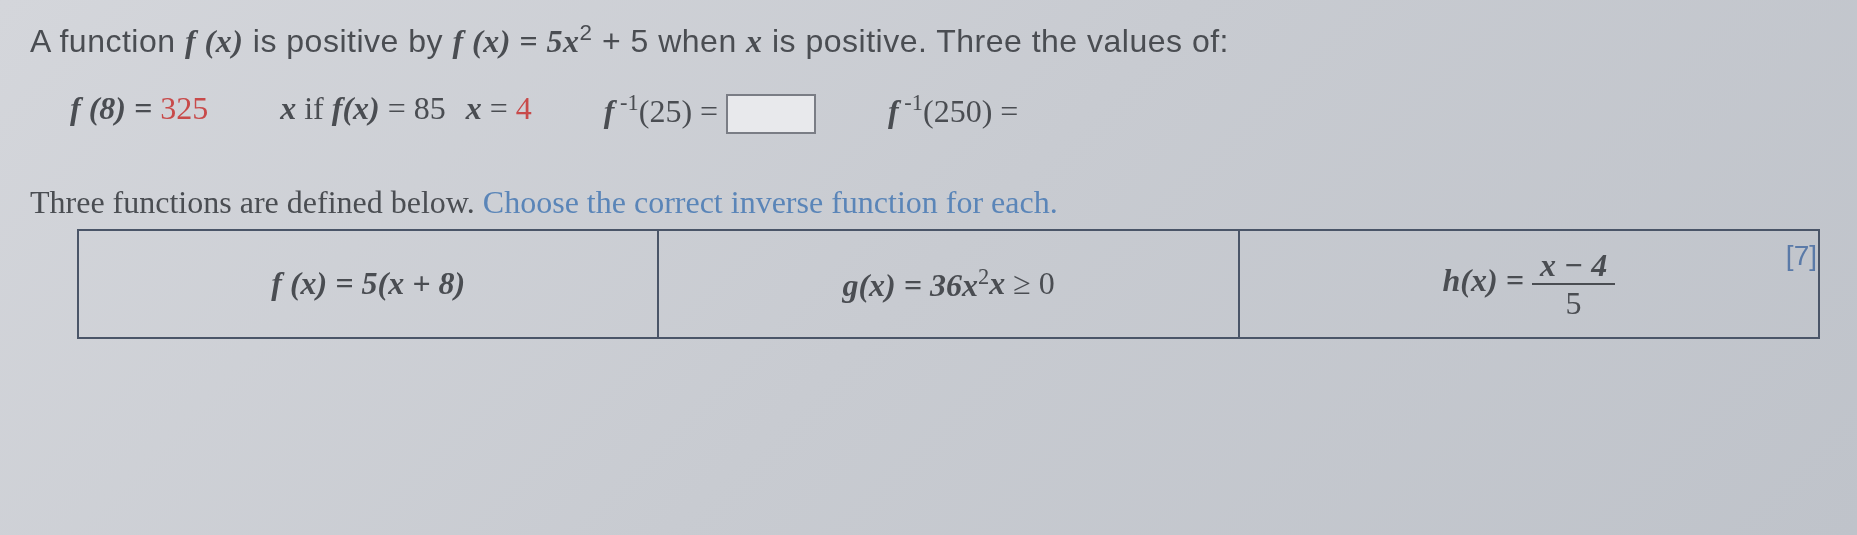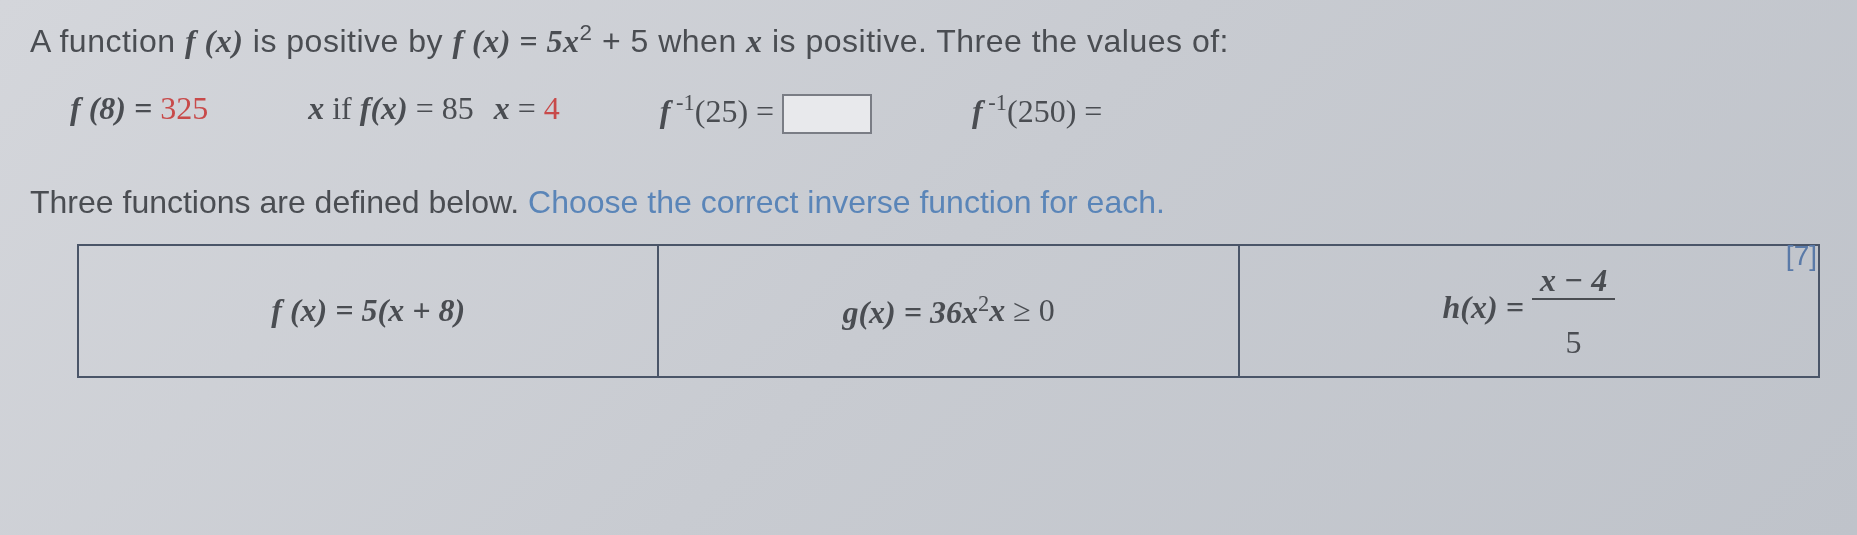--- a/index.html
+++ b/index.html
@@ -27,21 +27,21 @@
       font-style: italic;
       font-weight: bold;
     }
     .sup {
       vertical-align: super;
       font-size: 0.7em;
     }
     .answers-row {
       display: flex;
       align-items: flex-start;
-      gap: 100px;
+      gap: 72px;
       padding-left: 40px;
       margin-bottom: 20px;
     }
     .answer-item {
       font-size: 32px;
       color: #4a4d52;
       font-family: 'Times New Roman', serif;
     }
     .answer-col {
       display: flex;
@@ -69,21 +69,22 @@
       position: absolute;
       right: 40px;
       top: 240px;
       font-size: 28px;
       color: #5a7aa8;
     }
     .instruction-line {
       font-size: 32px;
       color: #4a4d52;
       margin-top: 50px;
-      margin-bottom: 23px;
+      margin-bottom: 8px;
+      font-family: Liberation Serif, serif;
     }
     .blue-text {
       color: #5a85b8;
     }
     .functions-table {
       width: 97%;
       margin-left: 47px;
       border-collapse: collapse;
       border: 2px solid #4a5568;
     }
@@ -101,21 +102,20 @@
       flex-direction: row;
       align-items: center;
       line-height: 1.3;
     }
     .frac {
       display: inline-flex;
       flex-direction: column;
       align-items: center;
       vertical-align: middle;
       line-height: 1;
-      gap: 24px;
     }
     .frac .num {
       border-bottom: 2px solid #4a4d52;
       padding: 0 8px 2px 8px;
     }
     .frac .den {
       padding: 2px 8px 0 8px;
     }
   </style>
 </head>

